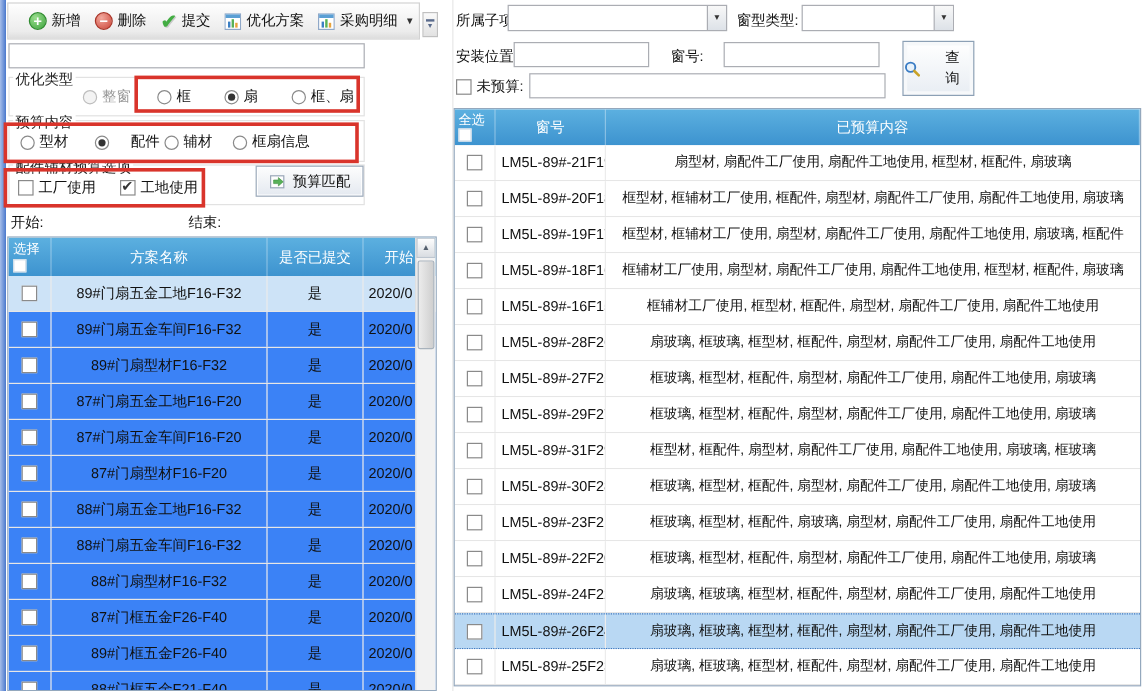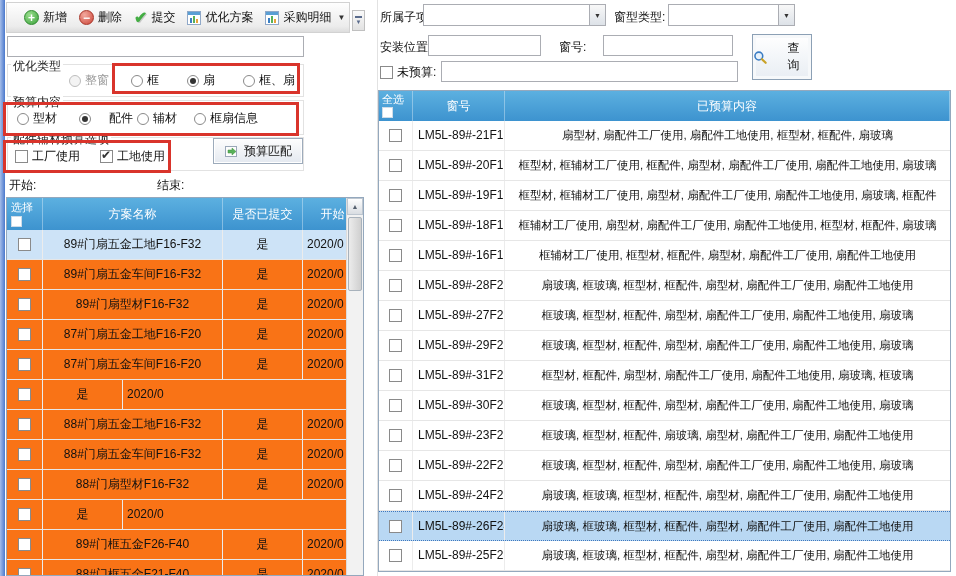--- a/index.html
+++ b/index.html
@@ -68,21 +68,21 @@
   .thead-grad { background:linear-gradient(#5cb0e0,#3d93cf); color:#fff; }
   .ltable { left:1px; top:197px; width:358px; height:379px; border:1px solid #94a8bd; overflow:hidden; background:#fff; }
   .lthead { display:flex; height:32px; }
   .lthead > div { border-right:1px solid rgba(255,255,255,.35); }
   .hc1 { width:36px; padding:2px 0 0 4px; font-size:11px; }
   .hc1 .cbx-sm { margin-top:1px; }
   .hc2 { width:180px; text-align:center; line-height:32px; }
   .hc3 { width:80px; text-align:center; line-height:32px; }
   .hc4 { flex:1; text-align:center; line-height:32px; overflow:hidden; white-space:nowrap; }
   .ltbody { height:435px; overflow:hidden; }
-  .lrow { display:flex; height:30px; border-bottom:1px solid #e6e6e6; background:#f97316; }
+  .lrow { display:flex; height:30px; border-bottom:1px solid #e6e6e6; background:#3b82f6; }
   .lrow.sel { background:#cde3f7; }
   .lrow > div { border-right:1px solid #ececec; overflow:hidden; white-space:nowrap; }
   .lc1 { width:36px; display:flex; align-items:center; justify-content:center; }
   .lc2 { width:180px; text-align:center; line-height:29px; }
   .lc3 { width:80px; text-align:center; line-height:29px; }
   .lc4 { flex:1; padding-left:4px; line-height:29px; }
 
   .vscroll { position:absolute; right:0; top:0; width:17px; height:100%;
     background:#f2f2f2; border-left:1px solid #dcdcdc; }
   .vs-up { height:17px; border:1px solid #bdc6d0; background:linear-gradient(#fdfdfd,#d9dde2);
@@ -293,20 +293,21 @@
             </div>
             <div class="lc2">87#门扇五金车间F16-F20</div>
             <div class="lc3">是</div>
             <div class="lc4">2020/0</div>
           </div>
 
           <div class="lrow">
             <div class="lc1">
               <span class="cbx"></span>
             </div>
+            <div class="lc2">87#门扇型材F16-F20</div>
             <div class="lc3">是</div>
             <div class="lc4">2020/0</div>
           </div>
 
           <div class="lrow">
             <div class="lc1">
               <span class="cbx"></span>
             </div>
             <div class="lc2">88#门扇五金工地F16-F32</div>
             <div class="lc3">是</div>
@@ -328,20 +329,21 @@
             </div>
             <div class="lc2">88#门扇型材F16-F32</div>
             <div class="lc3">是</div>
             <div class="lc4">2020/0</div>
           </div>
 
           <div class="lrow">
             <div class="lc1">
               <span class="cbx"></span>
             </div>
+            <div class="lc2">87#门框五金F26-F40</div>
             <div class="lc3">是</div>
             <div class="lc4">2020/0</div>
           </div>
 
           <div class="lrow">
             <div class="lc1">
               <span class="cbx"></span>
             </div>
             <div class="lc2">89#门框五金F26-F40</div>
             <div class="lc3">是</div>

